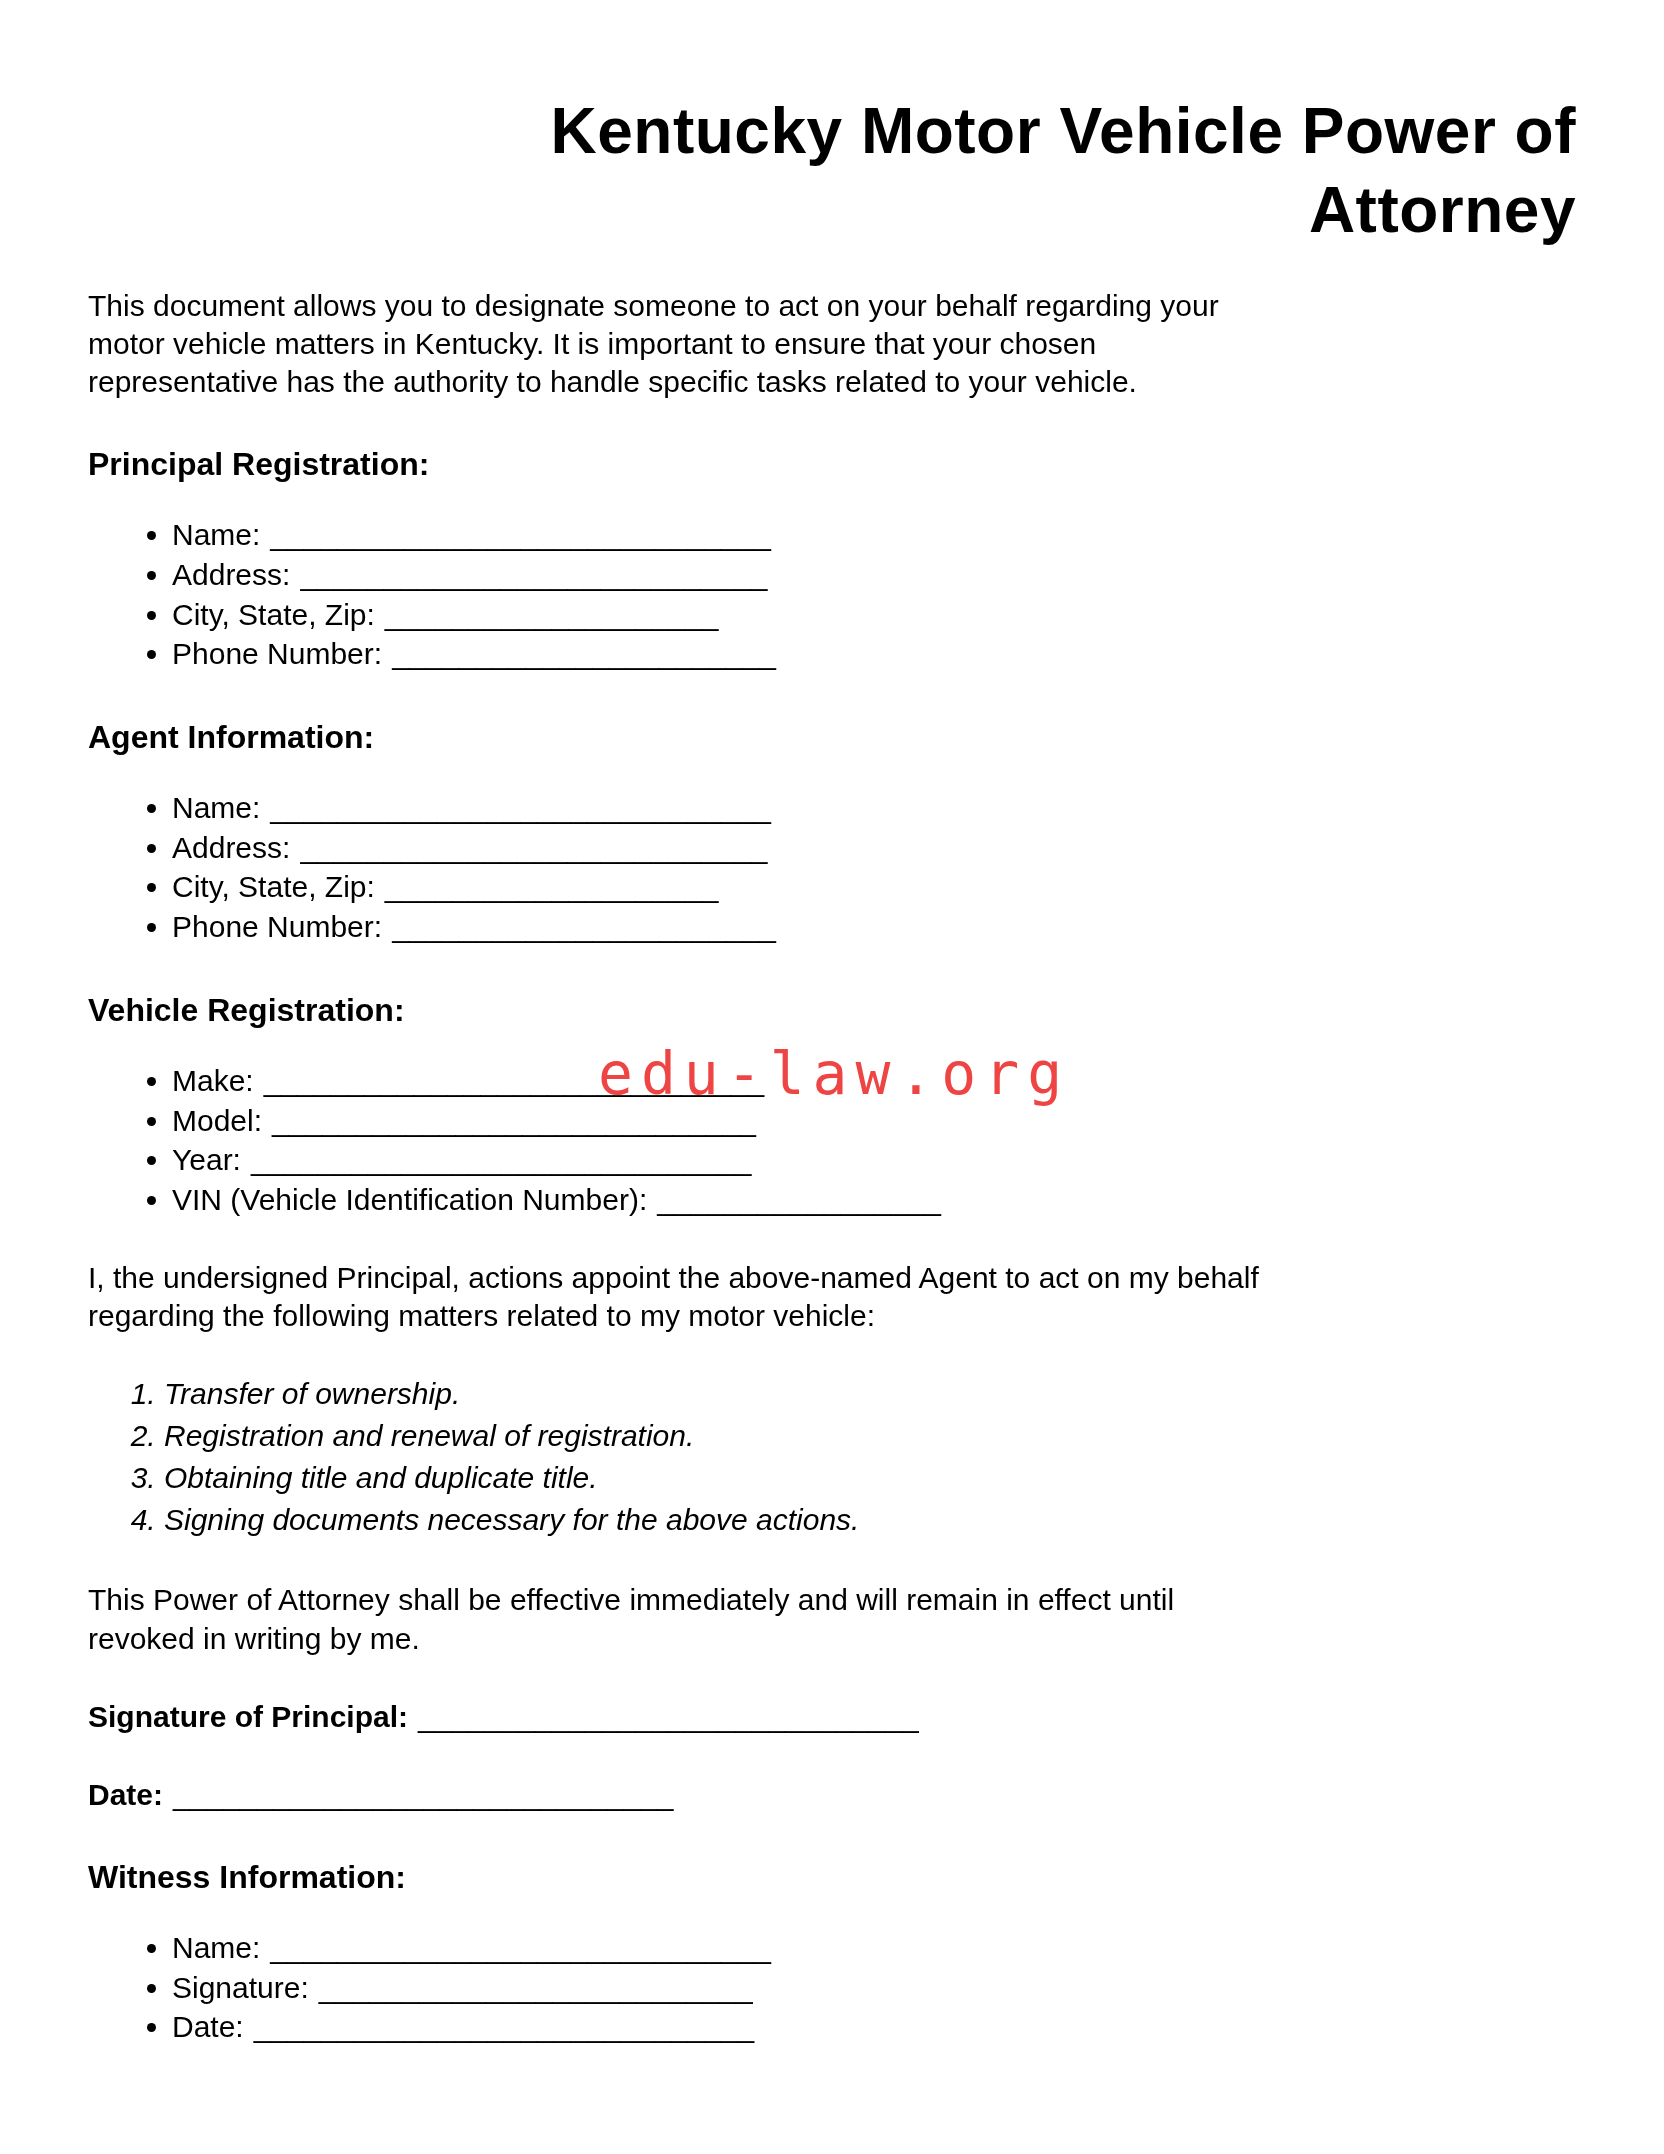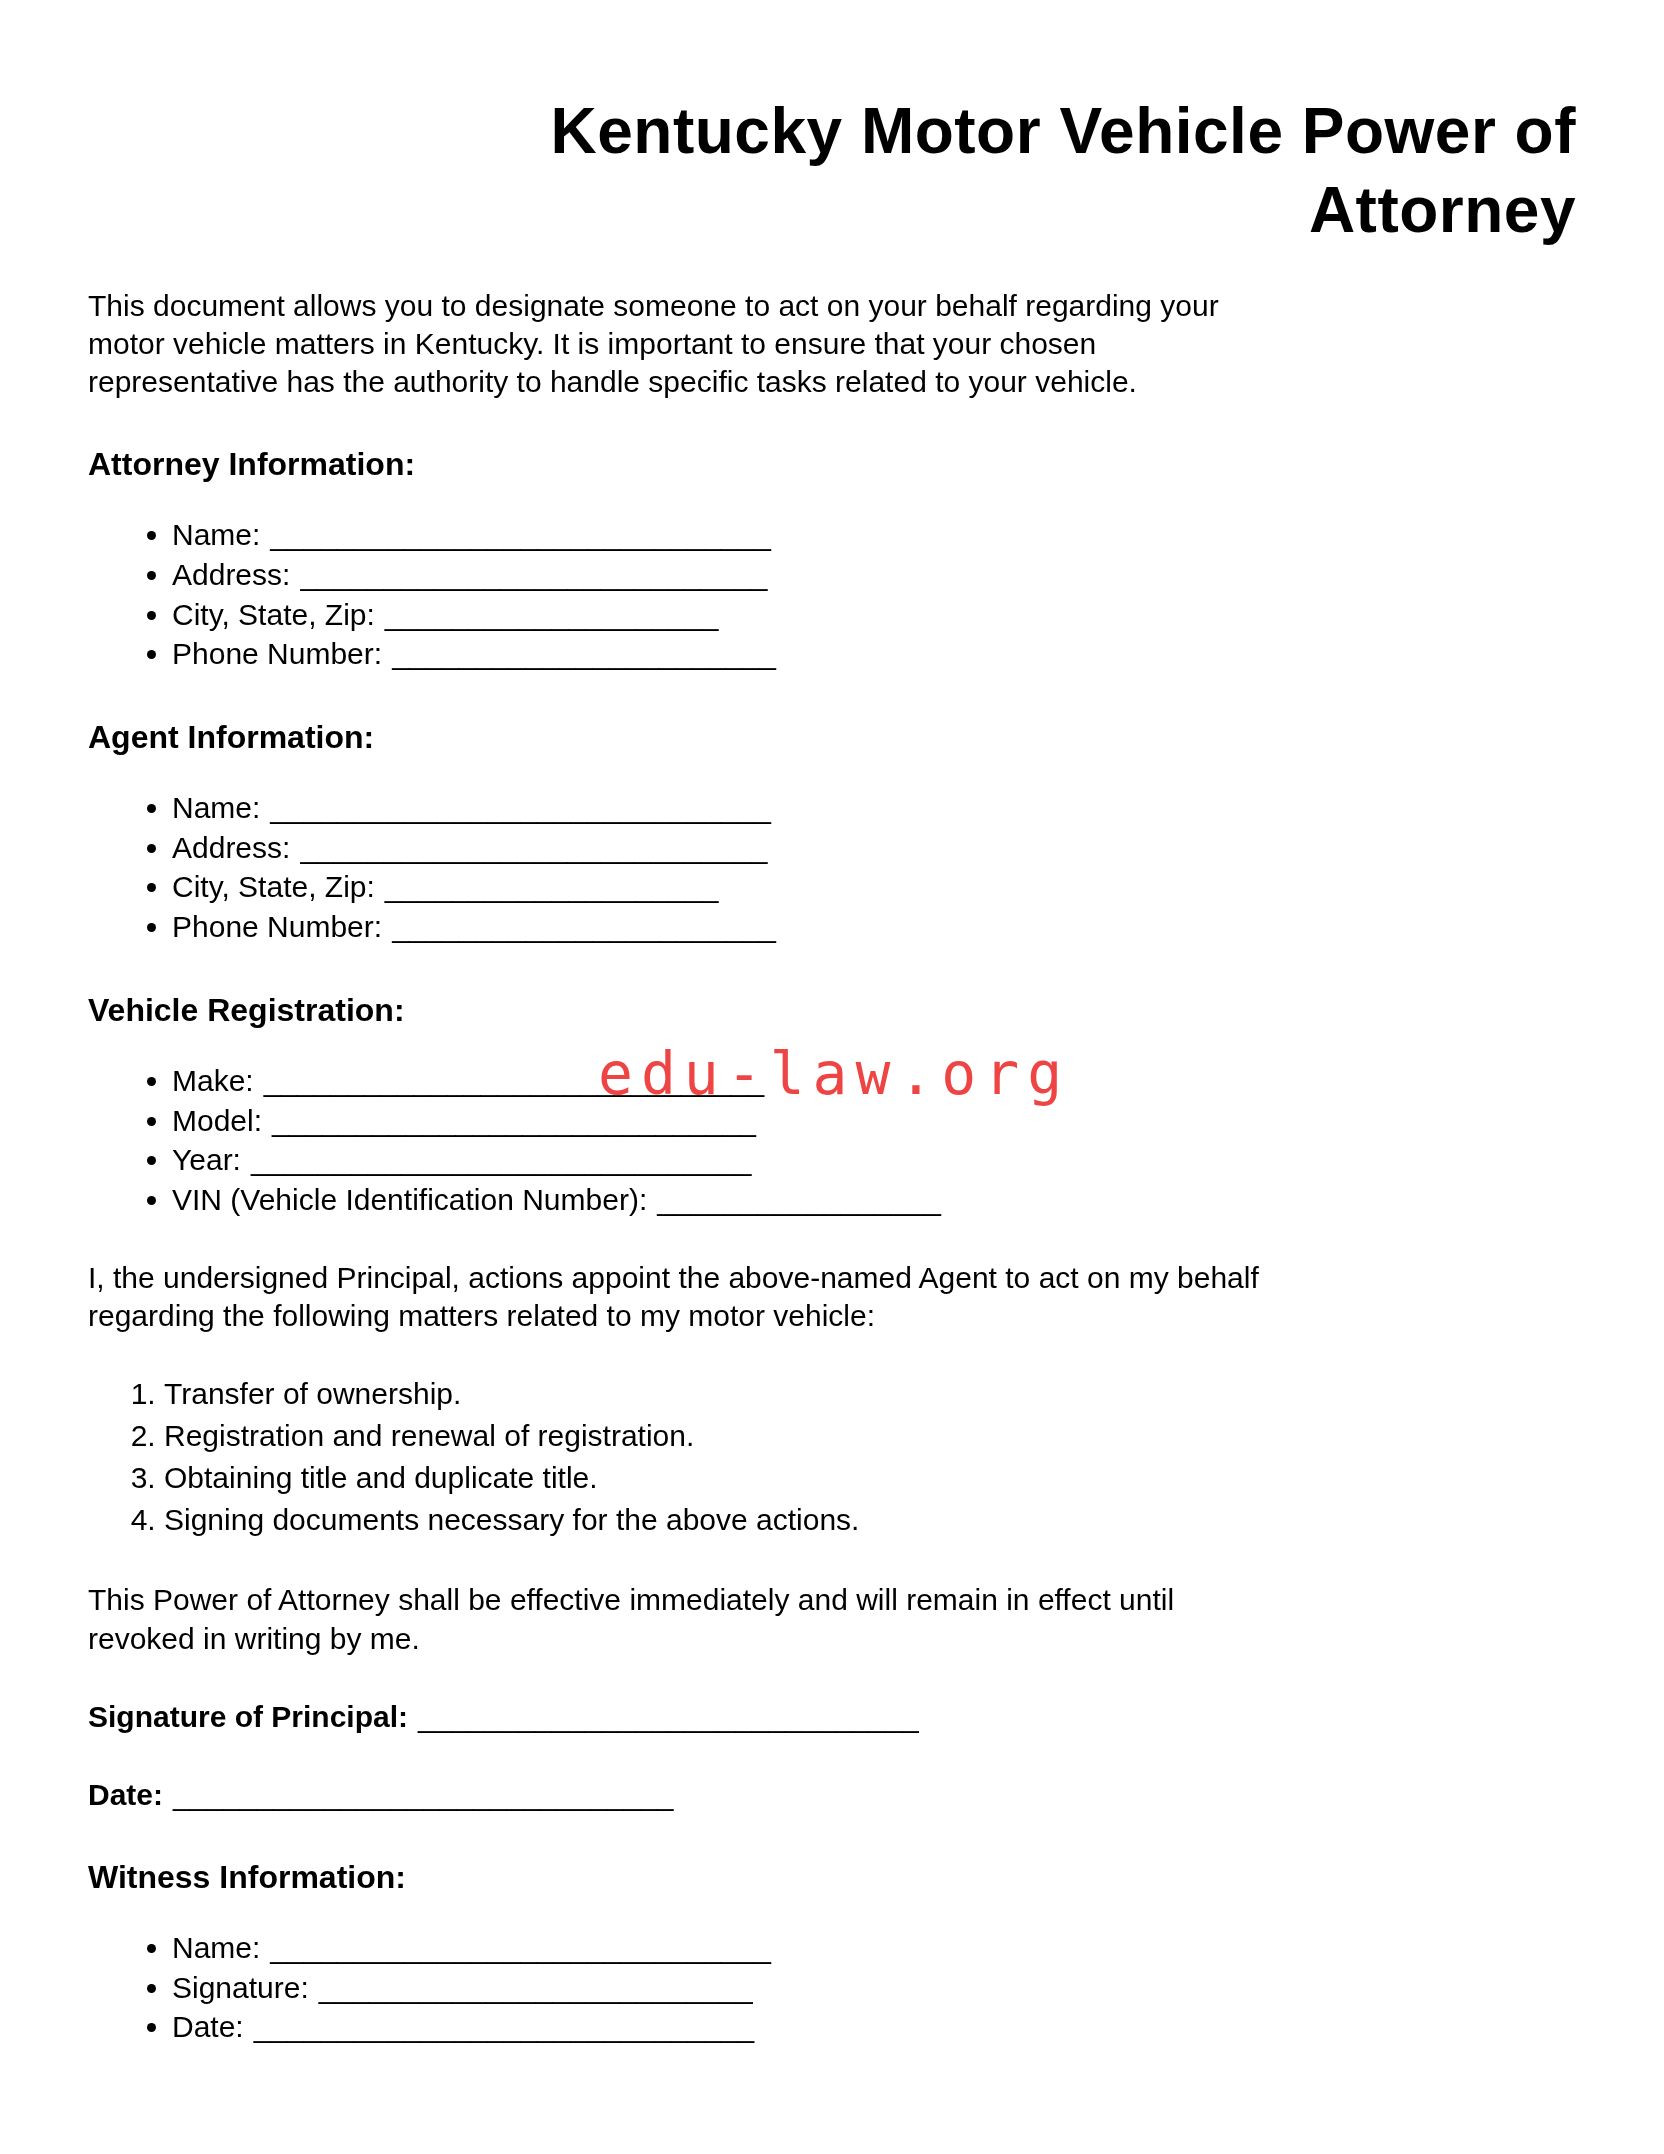--- a/index.html
+++ b/index.html
@@ -49,20 +49,21 @@
     font-size: 30px;
     line-height: 1.32;
   }
   ol.grant-list {
     margin: 0 0 40px 0;
     padding: 0 0 0 76px;
   }
   ol.grant-list li {
     font-size: 30px;
     line-height: 1.4;
+    font-style: italic;
   }
   .fill {
     margin-left: 10px;
     white-space: nowrap;
   }
   .sigrow {
     font-size: 30px;
     line-height: 1.27;
     margin: 40px 0;
   }
@@ -87,21 +88,21 @@
 
   <div class="content">
 
     <h1 class="doc-title">Kentucky Motor Vehicle Power of
 Attorney</h1>
 
     <p class="para">This document allows you to designate someone to act on your behalf regarding your
 motor vehicle matters in Kentucky. It is important to ensure that your chosen
 representative has the authority to handle specific tasks related to your vehicle.</p>
 
-    <h2 class="sec">Attorney Information:</h2>
+    <h2 class="sec">Principal Registration:</h2>
     <ul class="fields">
       <li><span>Name:</span><span class="fill">______________________________</span></li>
       <li><span>Address:</span><span class="fill">____________________________</span></li>
       <li><span>City, State, Zip:</span><span class="fill">____________________</span></li>
       <li><span>Phone Number:</span><span class="fill">_______________________</span></li>
     </ul>
 
     <h2 class="sec">Agent Information:</h2>
     <ul class="fields">
       <li><span>Name:</span><span class="fill">______________________________</span></li>

